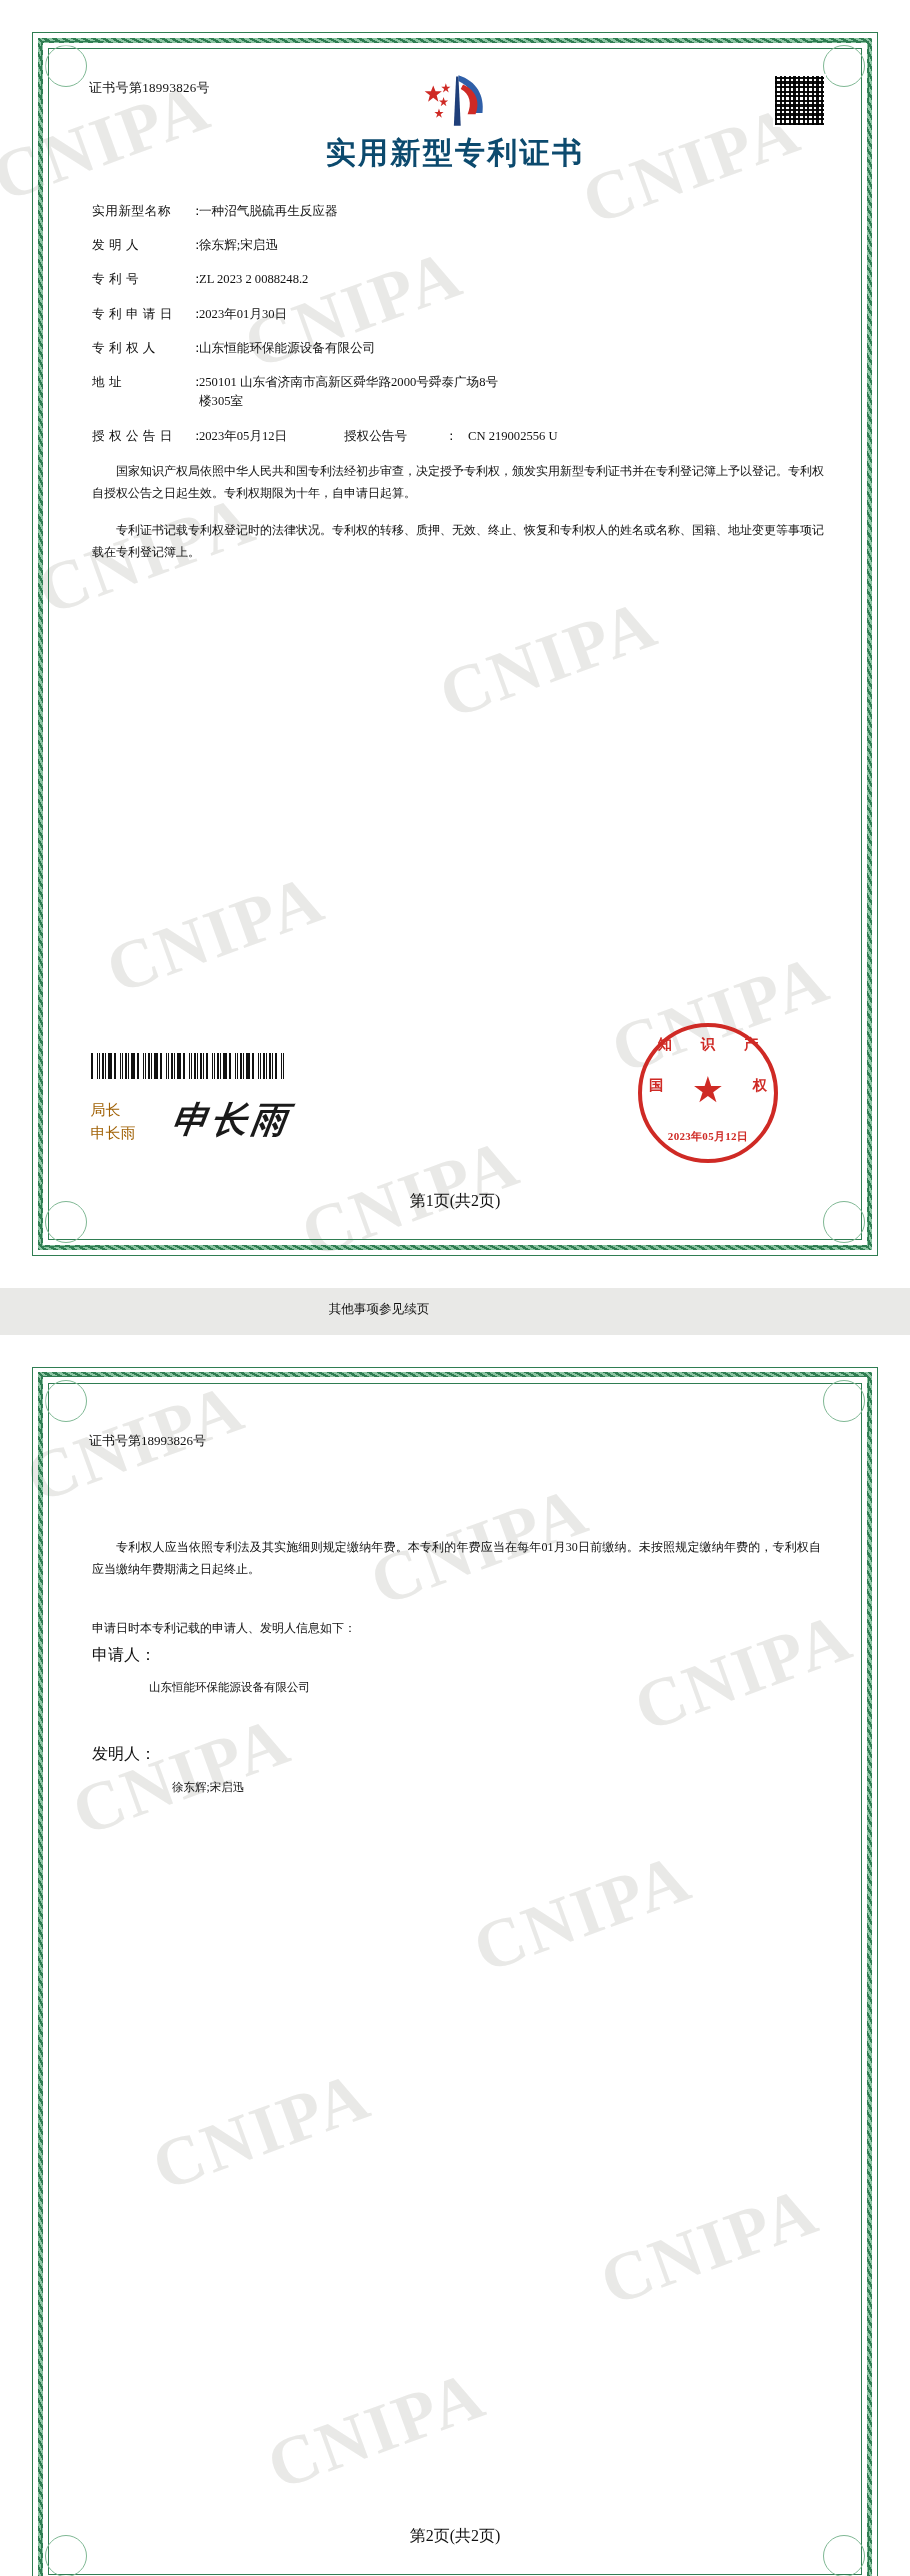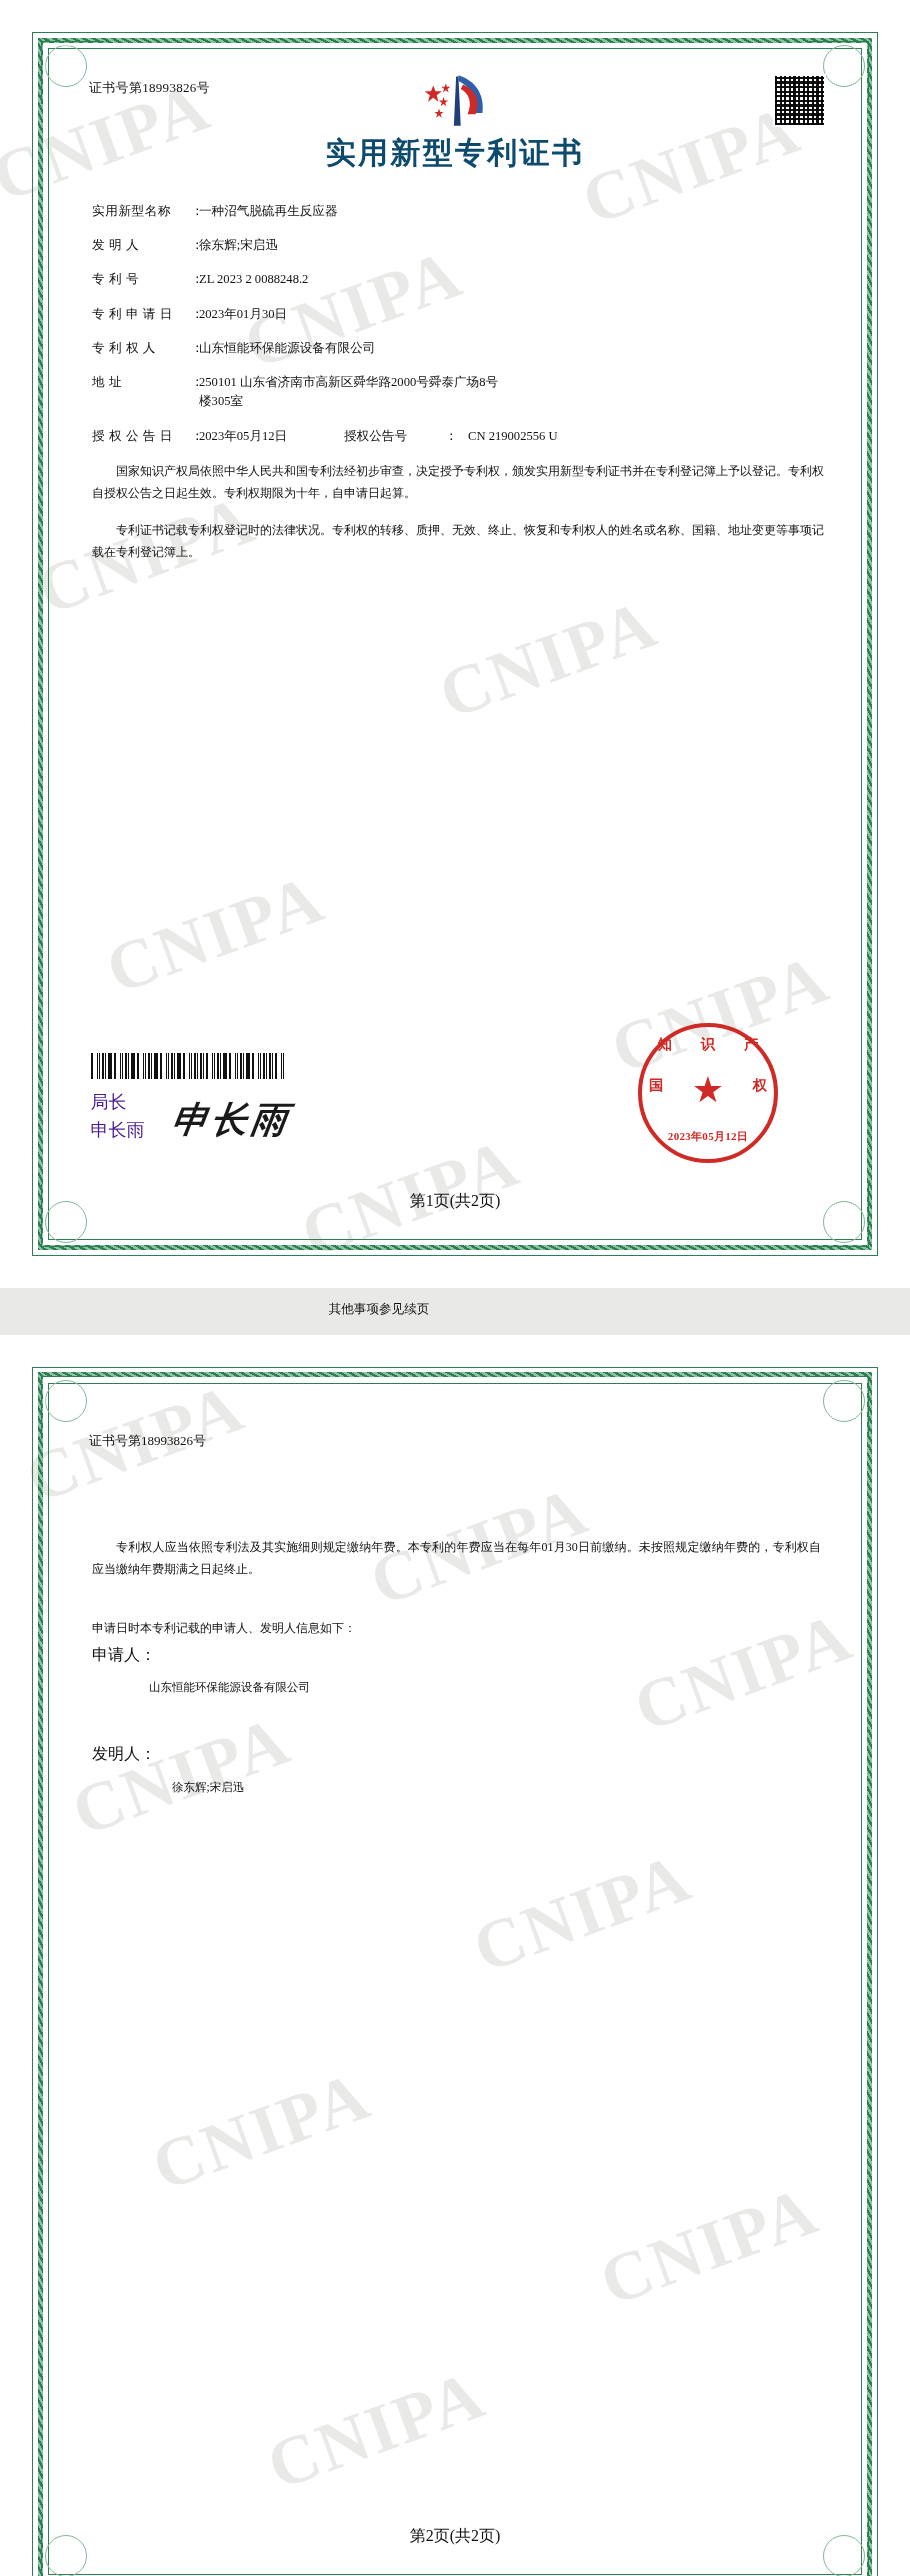--- a/index.html
+++ b/index.html
@@ -181,23 +181,23 @@
     width: 195px;
     height: 26px;
     background: repeating-linear-gradient(90deg,
       #111 0 1.7px, #fff 1.7px 2.9px, #111 2.9px 3.4px, #fff 3.4px 5.7px,
       #111 5.7px 7.5px, #fff 7.5px 8px, #111 8px 9.2px, #fff 9.2px 11.5px);
   }
   .signature-block {
     position: absolute;
     left: 27.5px;
     bottom: 80px;
-    font-size: 18px;
+    font-size: 15px;
     line-height: 1.55;
-    color: #4c1d95;
+    color: #a16207;
   }
   .handwriting {
     position: absolute;
     left: 109px;
     bottom: 80px;
     font-family: "DejaVu Serif", serif;
     font-size: 36px;
     font-style: italic;
     font-weight: bold;
     color: #1a1a1a;

